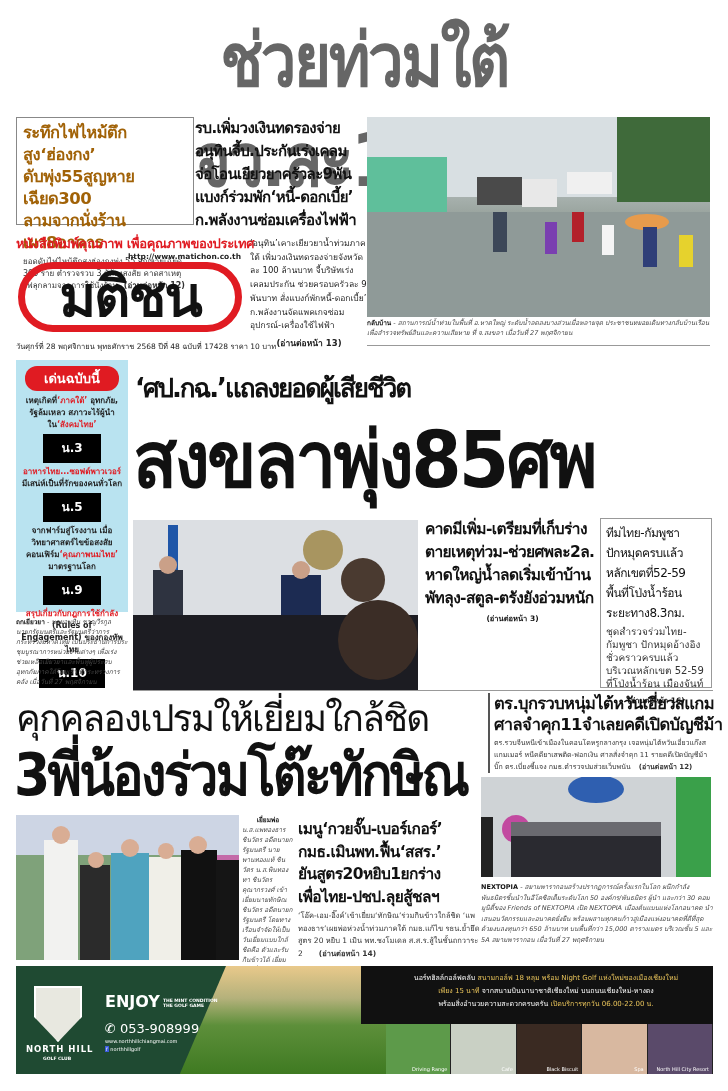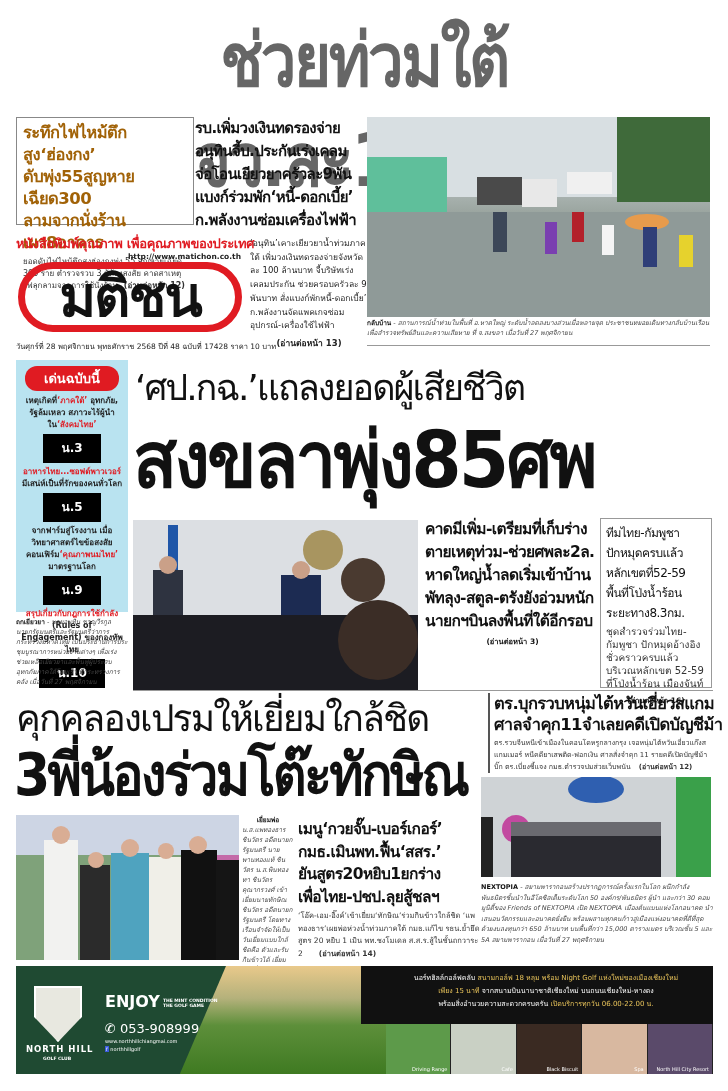--- a/index.html
+++ b/index.html
@@ -23,21 +23,21 @@
 .cap1{left:367px;top:318px;width:343px;font-size:6.5px;line-height:10px;color:#444;font-style:italic}
 .cap1 b{font-style:normal;color:#111}
 .rule{height:1px;background:#999}
 .sidebar{left:16px;top:360px;width:112px;height:252px;background:#b9e3f0;padding:4px 5px;text-align:center}
 .sidebar .title{background:#e01b22;color:#fff;font-weight:bold;font-size:13px;border-radius:12px;padding:2px 0;margin:2px 4px 4px}
 .sidebar .t{font-size:8px;line-height:12px;font-weight:bold;color:#222}
 .sidebar .t .r{color:#e01b22}
 .sidebar .pg{display:inline-block;background:#000000;color:#fff;font-weight:bold;font-size:12px;padding:8px 18px;margin:3px 0;line-height:13px}
 .cap2{left:16px;top:617px;width:112px;font-size:6.5px;line-height:10px;color:#444;font-style:italic}
 .cap2 b{font-style:normal;color:#111}
-.mainhead{left:135px;top:362px;width:590px;font-size:36px;font-weight:normal;line-height:52px;letter-spacing:-2px;white-space:nowrap}
+.mainhead{left:135px;top:362px;width:590px;font-size:26px;font-weight:bold;line-height:52px;letter-spacing:-2px;white-space:nowrap}
 .mainhead2{left:133px;top:408px;width:592px;font-size:78px;font-weight:bold;line-height:104px;letter-spacing:-3px;white-space:nowrap;transform:scaleX(0.93);transform-origin:left}
 .photo2{left:133px;top:520px;width:285px;height:170px;background:linear-gradient(180deg,#d9dde2 0%,#cdd2d8 45%,#1e1e24 60%,#2a2a30 100%);overflow:hidden}
 .col3{left:425px;top:518px;width:175px}
 .col3 .h{font-size:15.5px;line-height:23px;font-weight:bold;letter-spacing:-0.6px;white-space:nowrap}
 .col3 .s{font-size:8px;line-height:12.5px;color:#333;margin-top:1px}
 .col3 .ref{text-align:center;font-weight:bold;font-size:7.5px;margin-top:2px}
 .box2{left:600px;top:518px;width:112px;height:170px;border:1px solid #999;padding:4px 5px}
 .box2 .h{font-size:12px;line-height:20px;color:#111;letter-spacing:-0.5px}
 .box2 .s{font-size:10px;line-height:13px;color:#333;margin-top:2px}
 .box2 .ref{text-align:center;font-weight:bold;font-size:7.5px;margin-top:4px}
@@ -157,21 +157,20 @@
     <circle cx="245" cy="120" r="40" fill="#3b2d26"></circle>
     <circle cx="230" cy="60" r="22" fill="#4a3a30"></circle>
   </svg>
 </div>
 
 <div class="abs col3">
   <div class="h">คาดมีเพิ่ม-เตรียมที่เก็บร่าง</div>
   <div class="h">ตายเหตุท่วม-ช่วยศพละ2ล.</div>
   <div class="h">หาดใหญ่น้ำลดเริ่มเข้าบ้าน</div>
   <div class="h">พัทลุง-สตูล-ตรังยังอ่วมหนัก</div>
-  <div class="h">นายกฯบินลงพื้นที่ใต้อีกรอบ</div>
   <div class="ref">(อ่านต่อหน้า 3)</div>
 </div>
 
 <div class="abs box2">
   <div class="h">ทีมไทย-กัมพูชา</div>
   <div class="h">ปักหมุดครบแล้ว</div>
   <div class="h">หลักเขตที่52-59</div>
   <div class="h">พื้นที่โป่งน้ำร้อน</div>
   <div class="h">ระยะทาง8.3กม.</div>
   <div class="s">ชุดสำรวจร่วมไทย-กัมพูชา ปักหมุดอ้างอิงชั่วคราวครบแล้ว บริเวณหลักเขต 52-59 ที่โป่งน้ำร้อน เมืองจันท์</div>

